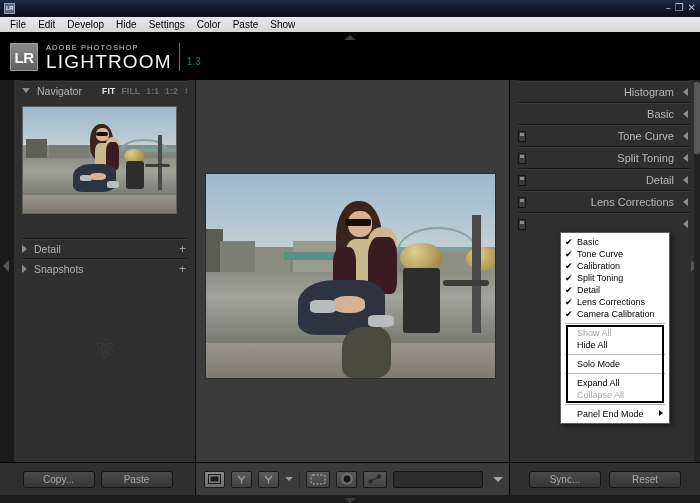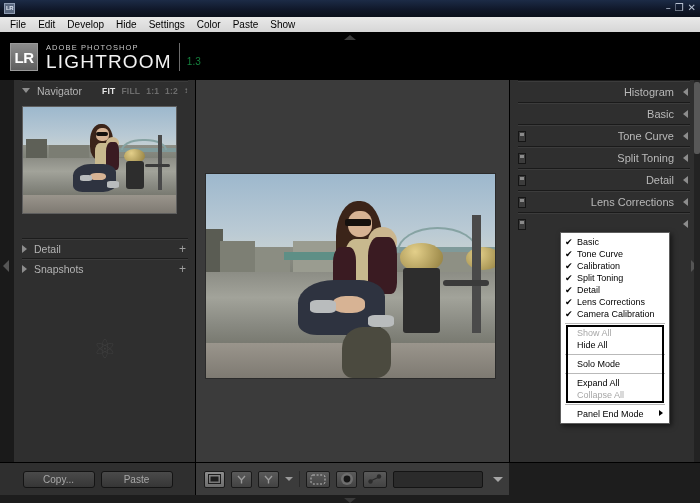--- a/index.html
+++ b/index.html
@@ -552,17 +552,21 @@
         <svg width="16" height="12" viewBox="0 0 16 12">
           <circle cx="3.5" cy="8.5" r="2.2" fill="#2a2a2a"></circle>
           <circle cx="12" cy="3.5" r="2.2" fill="#2a2a2a"></circle>
           <line x1="4.5" y1="7.5" x2="11" y2="4.5" stroke="#2a2a2a" stroke-width="1.3"></line>
         </svg>
       </div>
       <div class="tfield"></div>
       <span class="tfield-caret"></span>
     </div>
 
+    <div class="bot-right">
+      <div class="lrbtn">Sync...</div>
+      <div class="lrbtn">Reset</div>
+    </div>
 
     <div class="bottom-arrow"></div>
   </div>
 
 </div>
 
 </body></html>

